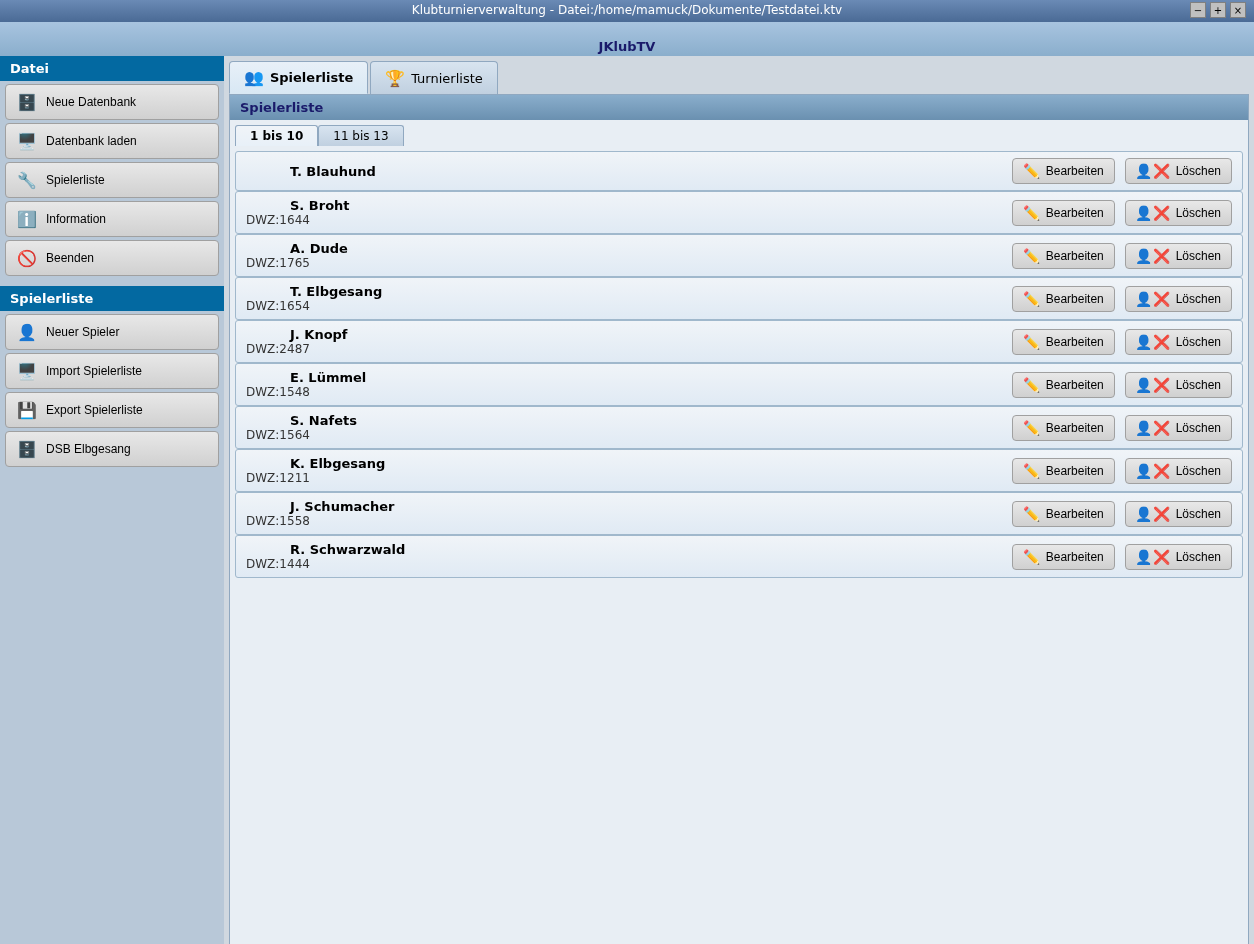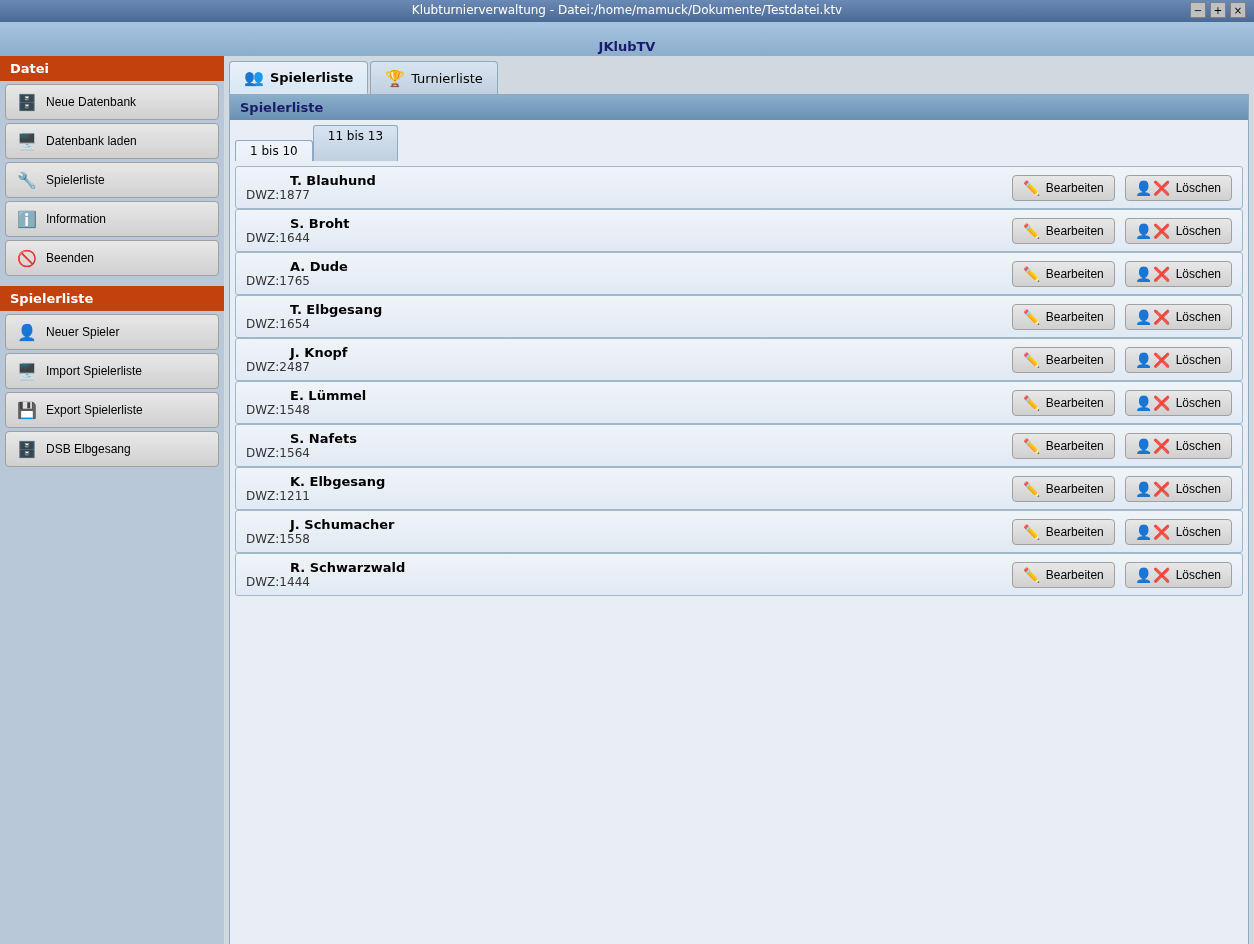--- a/index.html
+++ b/index.html
@@ -63,21 +63,21 @@
 
     
     .sidebar {
       width: 224px;
       background: #b8c8d8;
       padding: 0;
       flex-shrink: 0;
     }
 
     .sidebar-section-header {
-      background: #c2410c;
+      background: #0369a1;
       color: white;
       padding: 5px 10px;
       font-size: 13px;
       font-weight: bold;
     }
 
     .sidebar-btn {
       display: flex;
       align-items: center;
       gap: 8px;
@@ -172,22 +172,21 @@
       padding: 3px 14px;
       background: linear-gradient(to bottom, #d8e4f0, #c0d0e0);
       border: 1px solid #90a8c0;
       border-bottom: none;
       cursor: pointer;
       font-size: 12px;
       border-radius: 3px 3px 0 0;
     }
     .page-tab.active {
       background: linear-gradient(to bottom, #f0f4f8, #e8f0f8);
-      font-weight: normal;
-      margin-top: 15px;
+      font-weight: bold;
     }
 
     
     .player-list {
       flex: 1;
       overflow-y: auto;
       padding: 5px;
       display: flex;
       flex-direction: column;
       gap: 2px;
@@ -335,21 +334,20 @@
         <div class="page-tab active">1 bis 10</div>
         <div class="page-tab">11 bis 13</div>
       </div>
 
       <div class="player-list">
 
         <div id="player-rows-container">
             <div class="player-row">
               <div class="player-info">
                 <div class="player-name">T. Blauhund</div>
-                <div class="player-dwz">DWZ:1877</div>
               </div>
               <button class="action-btn">
                 <span class="btn-icon">✏️</span>
                 <span>Bearbeiten</span>
               </button>
               <button class="action-btn">
                 <span class="btn-icon icon-red">👤❌</span>
                 <span>Löschen</span>
               </button>
             </div>

